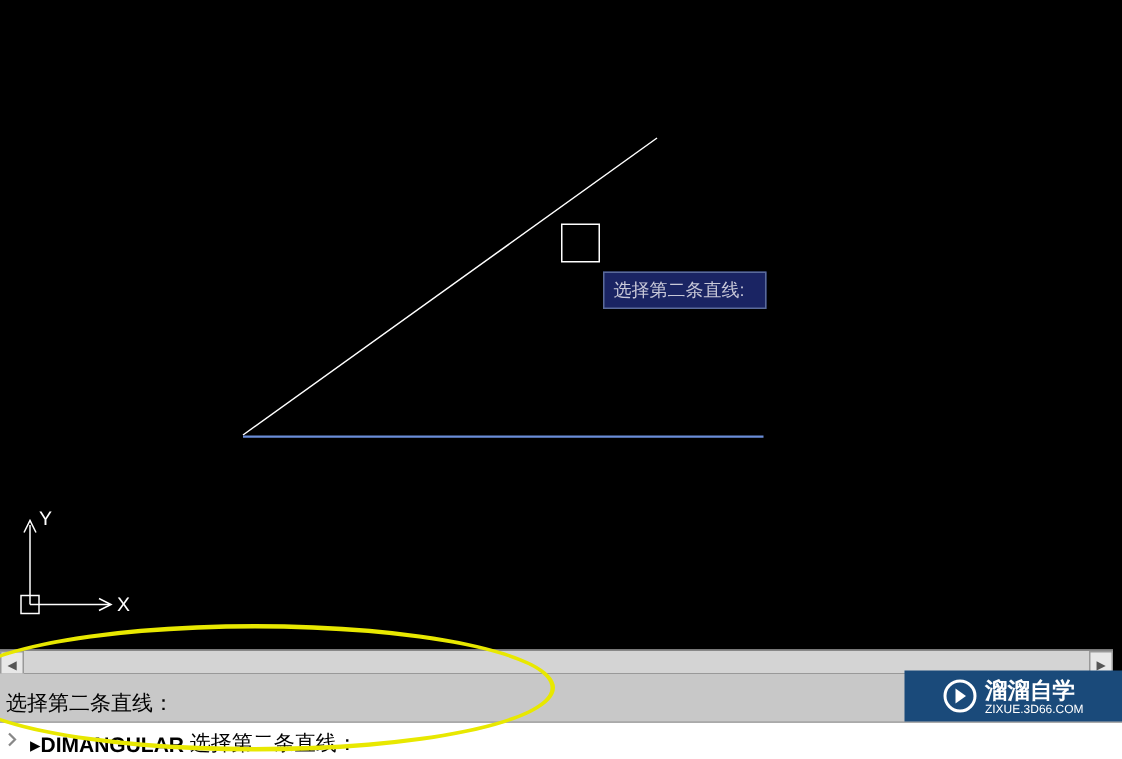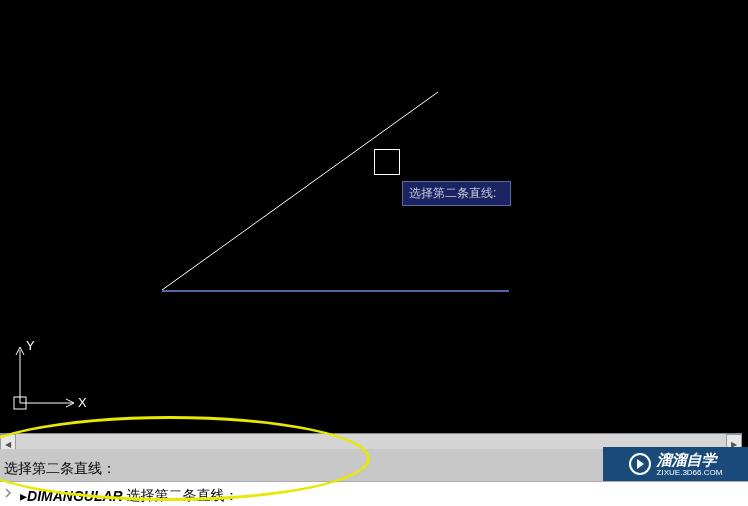--- a/index.html
+++ b/index.html
@@ -108,21 +108,20 @@
       background: #fff;
       color: #000;
       font-size: 14px;
       padding: 3px 4px 0 20px;
       display: flex;
       align-items: center;
       border-top: 1px solid #aaa;
     }
     .command-name {
       font-weight: bold;
-      font-style: italic;
     }
     .highlight-ellipse {
       position: absolute;
       left: -30px;
       top: 416px;
       width: 400px;
       height: 85px;
       border: 3px solid #e8e800;
       border-radius: 50%;
       pointer-events: none;
@@ -154,21 +153,20 @@
       height: 0;
       border-left: 7px solid #fff;
       border-top: 5px solid transparent;
       border-bottom: 5px solid transparent;
       margin-left: 2px;
     }
     .watermark-text {
       color: #fff;
       font-size: 15px;
       font-weight: bold;
-      font-style: italic;
     }
     .watermark-sub {
       color: #fff;
       font-size: 8px;
       display: block;
       margin-top: -2px;
     }
     .arrow-left::before { content: "◀"; font-size: 8px; color: #555; }
     .arrow-right::before { content: "▶"; font-size: 8px; color: #555; }
     .cmd-icon {

